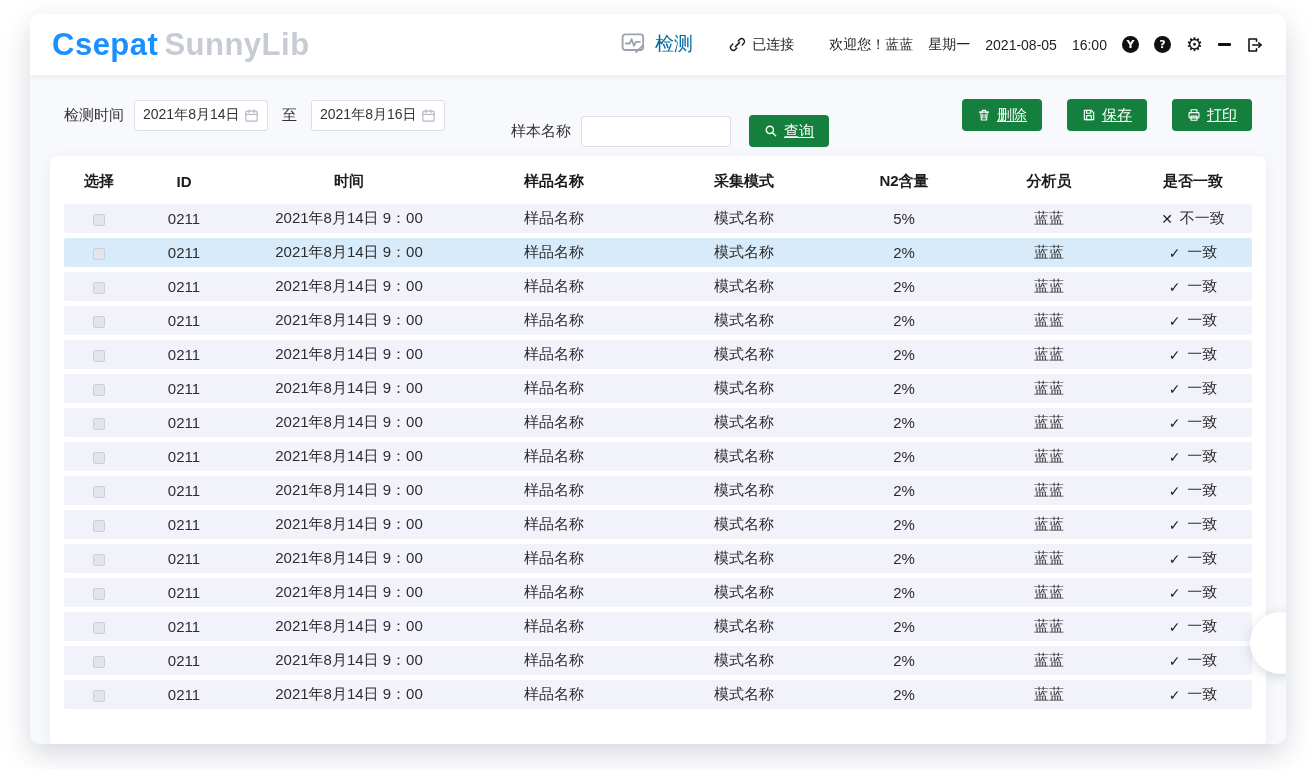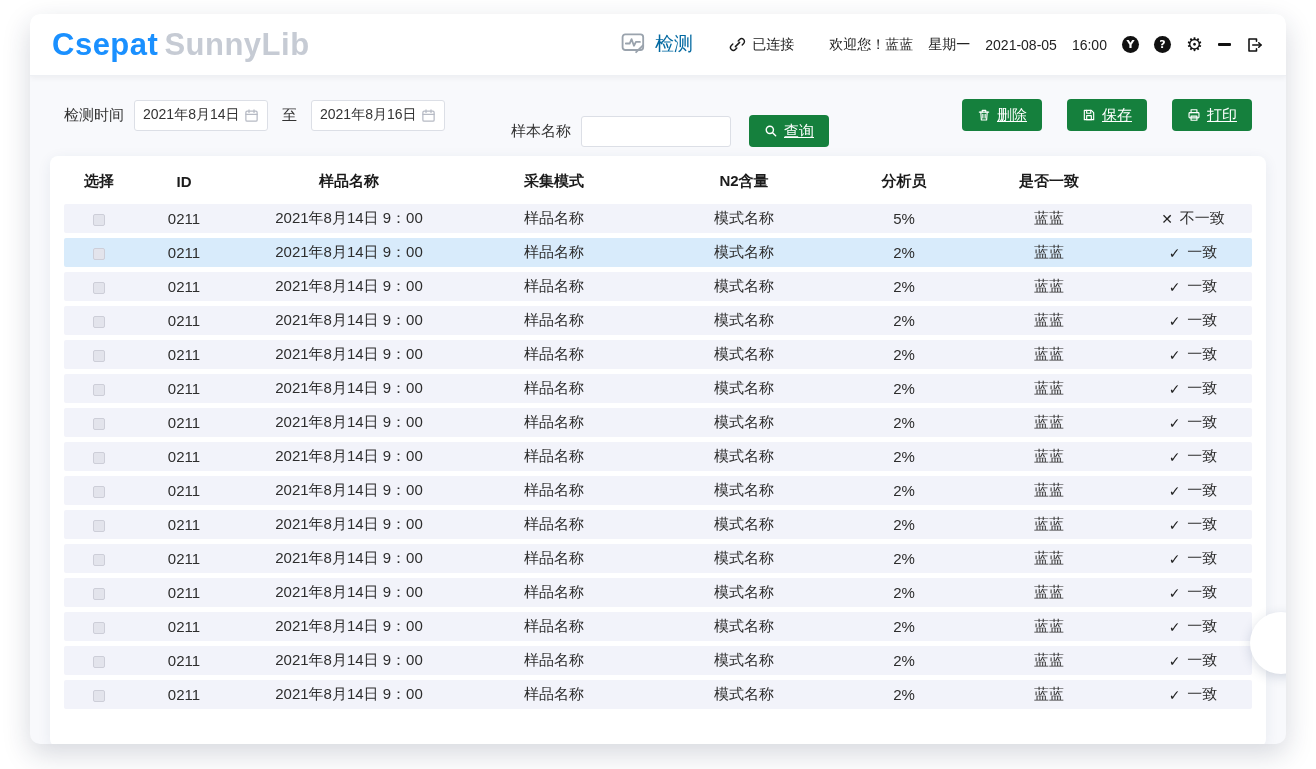--- a/index.html
+++ b/index.html
@@ -205,20 +205,21 @@
         </span>
         <span>打印</span>
       </button>
     </div>
   </div>
 
   <div class="panel">
     <div class="grid-row thead">
       <div class="cell">选择</div>
       <div class="cell">ID</div>
+      <div class="cell">时间</div>
       <div class="cell">样品名称</div>
       <div class="cell">采集模式</div>
       <div class="cell">N2含量</div>
       <div class="cell">分析员</div>
       <div class="cell">是否一致</div>
     </div>
     <div>
         <div class="grid-row trow">
     <div class="cell"><span class="checkbox"></span></div>
     <div class="cell">0211</div>

